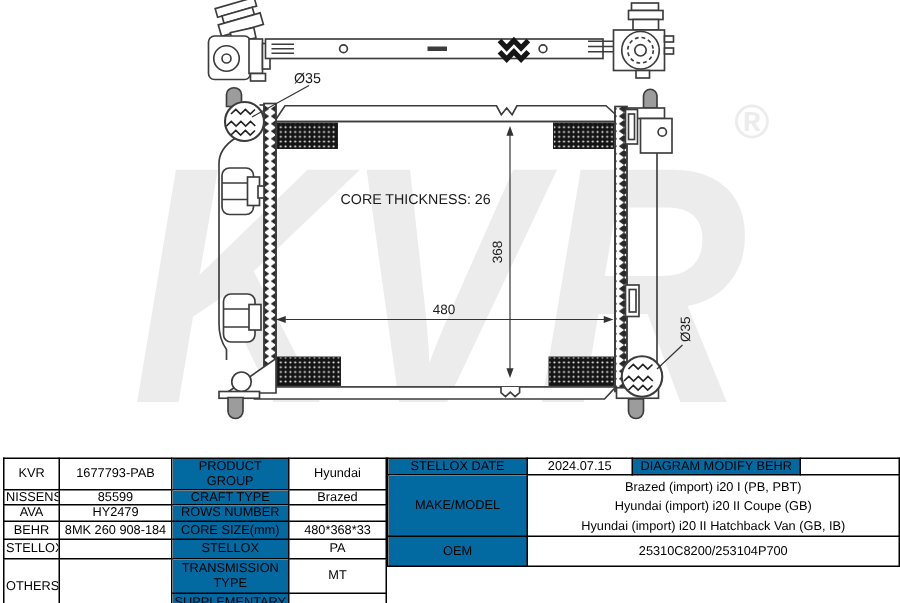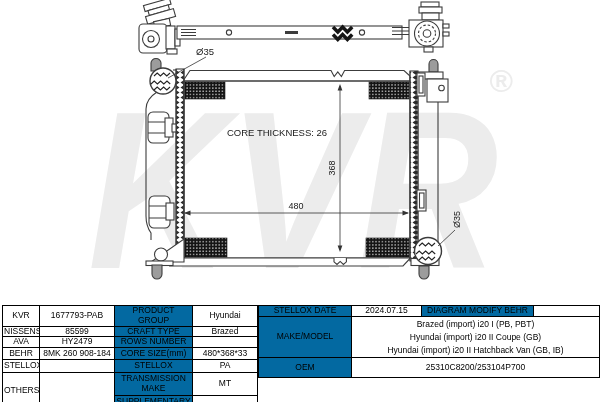--- a/index.html
+++ b/index.html
@@ -212,21 +212,21 @@
       </tr>
       <tr style="height:13px">
         <td>STELLOX</td>
         <td></td>
         <td class="lab">STELLOX</td>
         <td>PA</td>
       </tr>
       <tr style="height:23px">
         <td rowspan="2">OTHERS</td>
         <td rowspan="2"></td>
-        <td class="lab">TRANSMISSION MAKE</td>
+        <td class="lab">TRANSMISSION TYPE</td>
         <td>MT</td>
       </tr>
       <tr style="height:13px">
         <td class="lab">SUPPLEMENTARY</td>
         <td></td>
       </tr>
     </tbody>
       </table>
 
     <table style="width:341px">

